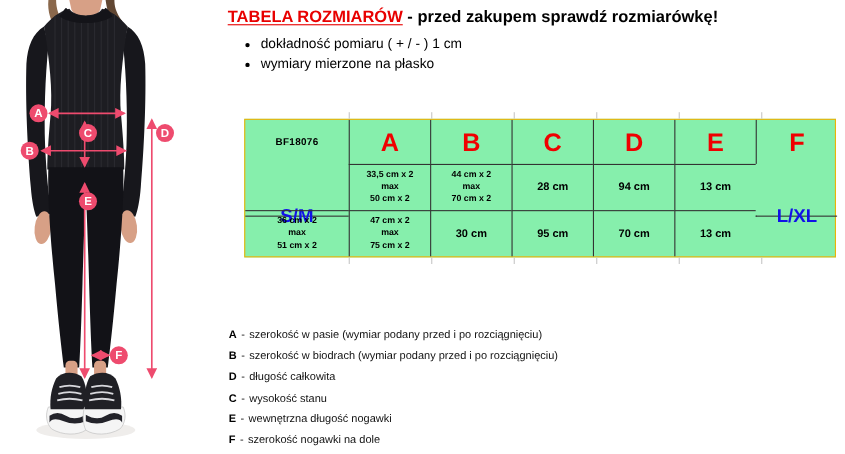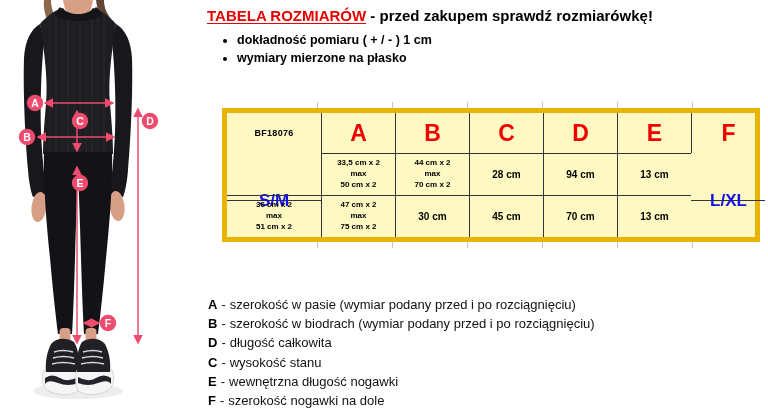--- a/index.html
+++ b/index.html
@@ -11,48 +11,48 @@
   }
   
   .photo{position:absolute;left:0;top:0;width:200px;height:413px;}
   .photo svg{display:block;}
 
   
   .header{position:absolute;left:207px;top:6px;width:556px;}
   .title{font-size:15px;font-weight:bold;line-height:20px;white-space:nowrap;}
   .title .hl{color:#e80000;text-decoration:underline;text-underline-offset:2px;}
   ul.bullets{margin:6px 0 0 14px;padding:0 0 0 16px;list-style:disc;}
-  ul.bullets li{font-size:12.5px;font-weight:bold;line-height:16.5px;margin:1px 0;}
+  ul.bullets li{font-size:12.5px;font-weight:normal;line-height:16.5px;margin:1px 0;}
 
   
   .tablewrap{position:absolute;left:222px;top:108px;width:538px;}
   .grid{
     display:grid;
     grid-template-columns:94px repeat(6,74px);
     grid-template-rows:40px 42px 42px;
-    border:5px solid #eab308;
-    background:#fef9c3;
+    border:1px solid #eab308;
+    background:#86efac;
   }
   .cell{
     display:flex;align-items:center;justify-content:center;
     border-left:1px solid #333;border-top:1px solid #333;
     text-align:center;
   }
   .cell:nth-child(-n+7){border-top:none;}
   .cell:nth-child(7n+1){border-left:none;}
   .code{font-size:9px;font-weight:bold;letter-spacing:.3px;}
   .colhead{font-size:23px;font-weight:bold;color:#f00000;}
   .sizelabel{font-size:17px;font-weight:bold;color:#1111e8;margin-top:47px;}
   .val{font-size:10px;font-weight:bold;}
   .val-small{font-size:8px;font-weight:bold;line-height:1.35;white-space:pre-line;}
   .stub{position:absolute;width:1px;height:6px;background:#c6c6c6;}
   .stub.t{top:-6px;} .stub.b{bottom:-6px;}
 
   
-  .legend{position:absolute;left:208px;top:295px;font-size:13px;color:#111;}
+  .legend{position:absolute;left:208px;top:295px;font-size:10px;color:#111;}
   .lrow{line-height:19.2px;white-space:nowrap;}
   .lkey{font-weight:bold;color:#000;}
   .lsep{margin:0 4px;}
 </style>
 </head>
 <body>
 
 <div class="photo">
   <svg width="200" height="413" viewBox="0 0 200 413" xmlns="http://www.w3.org/2000/svg">
     <defs>
@@ -189,21 +189,21 @@
     <div class="cell val">13 cm</div>
 
     <div class="cell sizelabel">L/XL</div>
     <div class="cell val-small">36 cm x 2
 max
 51 cm x 2</div>
     <div class="cell val-small">47 cm x 2
 max
 75 cm x 2</div>
     <div class="cell val">30 cm</div>
-    <div class="cell val">45 cm</div>
+    <div class="cell val">95 cm</div>
     <div class="cell val">70 cm</div>
     <div class="cell val">13 cm</div>
   </div>
 </div>
 
 <div class="legend">
   <div class="lrow">
     <span class="lkey">A</span><span class="lsep">-</span><span class="ltext">szerokość w pasie (wymiar podany przed i po rozciągnięciu)</span>
   </div>
   <div class="lrow">

